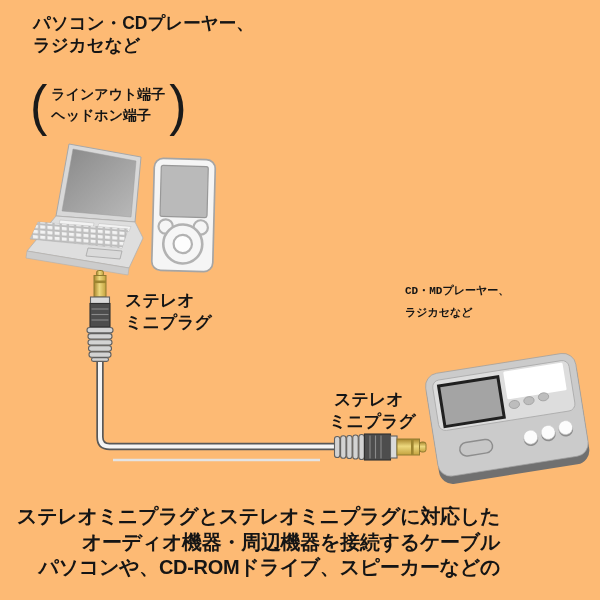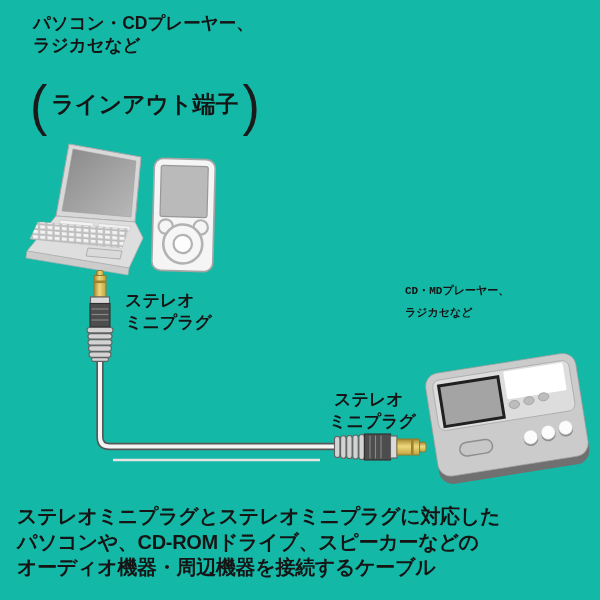--- a/index.html
+++ b/index.html
@@ -1,45 +1,46 @@
 <!DOCTYPE html>
 <html><head>
 <meta charset="utf-8">
 <style>
   html,body{margin:0;padding:0;background:#fff;}
   #stage{
-    position:relative;width:600px;height:600px;background:#14b8a6;overflow:hidden;
+    position:relative;width:600px;height:600px;background:#fdba74;overflow:hidden;
     font-family:"Liberation Sans","DejaVu Sans",sans-serif;color:#151515;
   }
   .jp{font-weight:bold;white-space:nowrap;}
   .src-title{position:absolute;left:33px;top:12px;font-size:17.5px;line-height:22px;}
   .bracket{position:absolute;left:30px;top:82px;display:flex;align-items:center;}
   .paren{font-size:52px;font-weight:400;line-height:46px;transform:scaleY(1.05);color:#1a1a1a;}
-  .bracket-lines{font-size:23px;line-height:21.5px;margin:0 4px;}
+  .bracket-lines{font-size:14px;line-height:21.5px;margin:0 4px;}
   .plug-label-top{position:absolute;left:125px;top:290px;font-size:17px;line-height:22px;}
   .target-title{position:absolute;left:405px;top:281px;font-size:11px;line-height:21.5px;font-family:Liberation Mono, monospace;}
   .plug-label-bottom{position:absolute;left:329px;top:389px;font-size:17px;line-height:21.5px;}
   .plug-label-bottom .indent{padding-left:5px;}
-  .caption{position:absolute;left:17px;top:504px;font-size:20px;line-height:25.5px;letter-spacing:-0.3px;}
+  .caption{position:absolute;left:17px;top:504px;font-size:20px;line-height:25.5px;letter-spacing:-0.3px;text-align:right;}
   svg.art{position:absolute;}
 </style>
 </head>
 <body>
 
 <div id="stage">
 
   <div class="jp src-title">
     <div>パソコン・CDプレーヤー、</div>
     <div>ラジカセなど</div>
   </div>
 
   <div class="bracket">
     <span class="paren">(</span>
     <div class="jp bracket-lines">
       <div>ラインアウト端子</div>
+      <div>ヘッドホン端子</div>
     </div>
     <span class="paren">)</span>
   </div>
 
   <svg class="art" style="left:25px;top:140px" width="130" height="136" viewBox="0 0 130 136">
     <defs>
       <linearGradient id="scr" x1="0" y1="0" x2="1" y2="1">
         <stop offset="0" stop-color="#898989"></stop>
           <stop offset="1" stop-color="#b9b9b9"></stop>
       </linearGradient>
@@ -160,17 +161,17 @@
         <circle cx="114" cy="88.8" r="7" fill="#fcfcfc" stroke="#c9c9c9" stroke-width="0.6"></circle>
         <circle cx="132" cy="86.8" r="7" fill="#fcfcfc" stroke="#c9c9c9" stroke-width="0.6"></circle>
         <circle cx="150" cy="84.8" r="7" fill="#fcfcfc" stroke="#c9c9c9" stroke-width="0.6"></circle>
       </g>
       <rect x="42" y="84" width="33" height="13.5" rx="6.75" fill="#c7c7c7" stroke="#8d8d8d" stroke-width="1.5"></rect>
     </g>
   </svg>
 
   <div class="jp caption">
     <div>ステレオミニプラグとステレオミニプラグに対応した</div>
+    <div>オーディオ機器・周辺機器を接続するケーブル</div>
     <div>パソコンや、CD-ROMドライブ、スピーカーなどの</div>
-    <div>オーディオ機器・周辺機器を接続するケーブル</div>
   </div>
 
 </div>
 
 </body></html>

